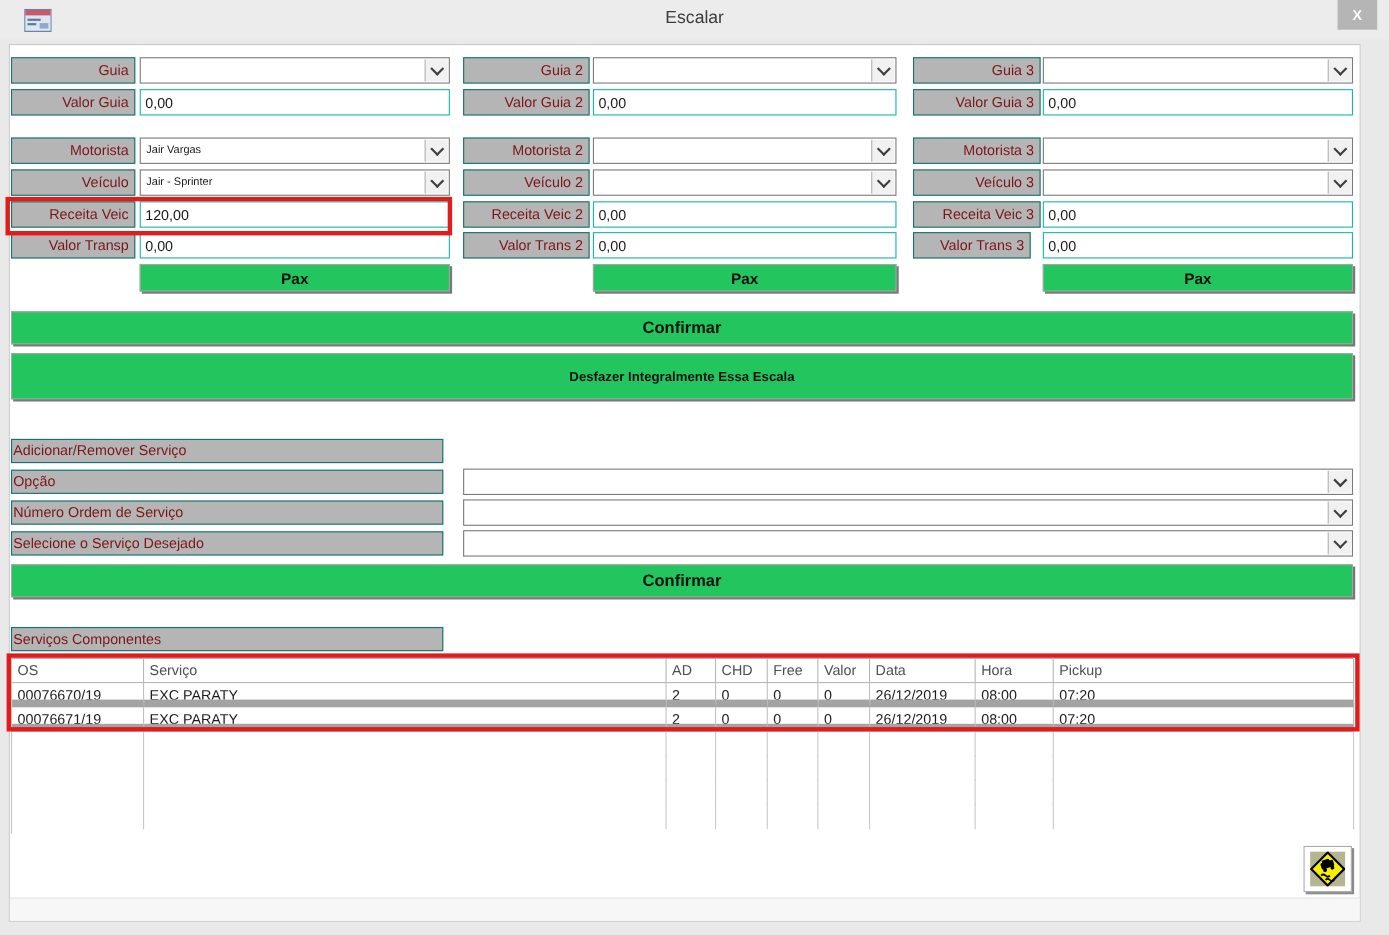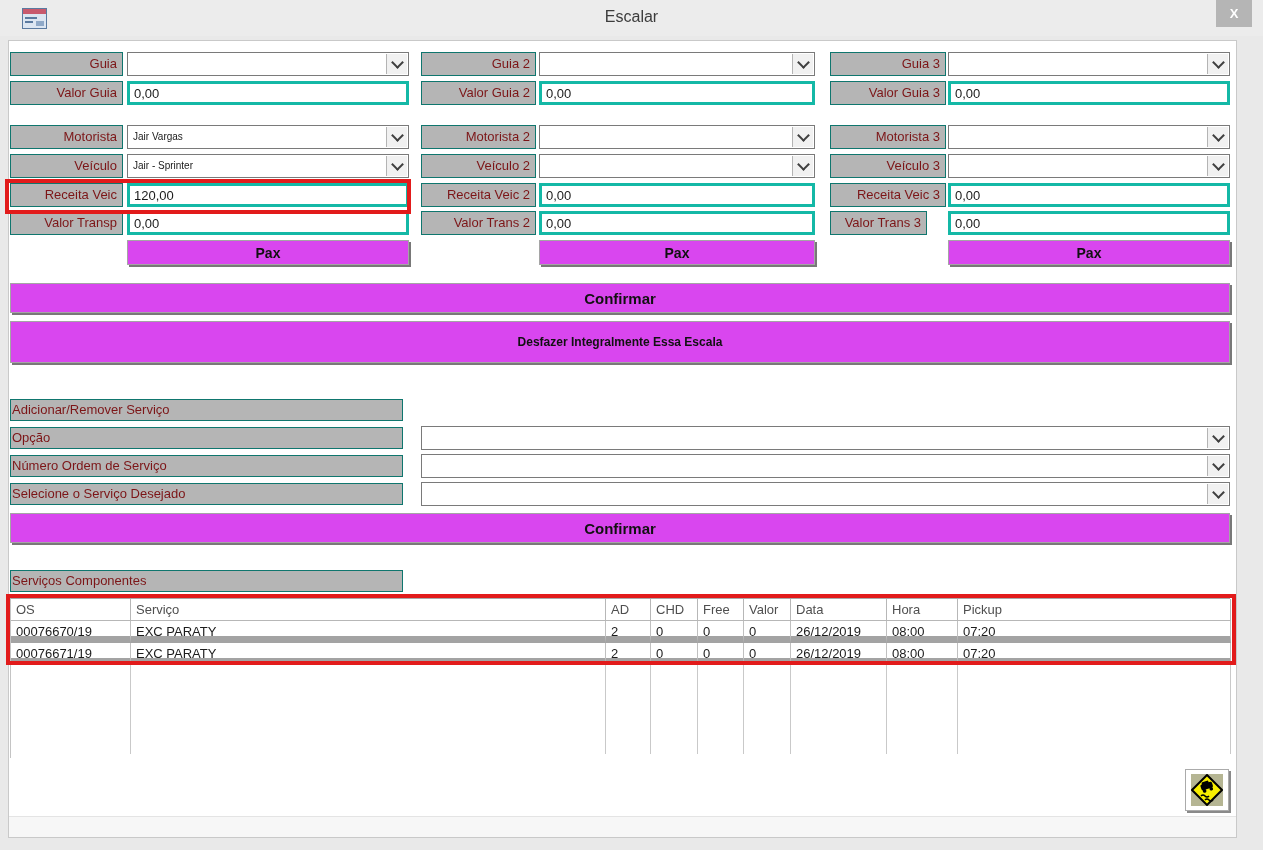--- a/index.html
+++ b/index.html
@@ -25,25 +25,25 @@
   
   .combo{position:absolute;height:24px;background:#ffffff;border:1px solid #7a7a7a;box-sizing:border-box;}
   .combo-val{position:absolute;left:5px;top:0;right:24px;line-height:22px;font-size:10px;color:#1a1a1a;
              white-space:nowrap;overflow:hidden;}
   .combo-btn{position:absolute;right:1px;top:1px;bottom:1px;width:20px;background:#f1f1f1;
              border-left:1px solid #b4b4b4;display:flex;align-items:center;justify-content:center;}
   .chev{display:inline-block;width:7px;height:7px;border-right:2px solid #3f3f3f;border-bottom:2px solid #3f3f3f;
         transform:rotate(45deg);margin-top:-4px;}
 
   
-  .tinput{position:absolute;height:24px;background:#ffffff;border:3px solid #14b8a6;box-sizing:border-box;
+  .tinput{position:absolute;height:24px;background:#ffffff;border:1px solid #14b8a6;box-sizing:border-box;
           font-family:"Liberation Sans",sans-serif;font-size:13px;color:#1a1a1a;padding:0 0 0 4px;outline:none;}
 
   
-  .btn3d{position:absolute;background:#d946ef;border:1px solid #a5a5a5;box-shadow:2px 2px 0 0 #787878;
+  .btn3d{position:absolute;background:#22c55e;border:1px solid #a5a5a5;box-shadow:2px 2px 0 0 #787878;
          box-sizing:border-box;font-family:"Liberation Sans",sans-serif;color:#111;display:flex;
          align-items:center;justify-content:center;cursor:default;padding:0;}
   .btn-pax{font-size:14px;font-weight:bold;}
   .btn-confirm{font-size:15px;font-weight:bold;}
   .btn-undo{font-size:12px;font-weight:bold;}
 
   
   .svc-table{position:absolute;left:10px;top:598px;width:1220px;height:160px;box-sizing:border-box;
              border-top:1px solid #a9a9a9;border-left:1px solid #c4c4c4;display:grid;
              grid-template-columns:120px 475px 45px 47px 46px 47px 96px 71px 273px;
@@ -162,21 +162,21 @@
   </div>
   <div class="flabel" style="left:830px;top:154px;width:116px">Veículo 3</div>
   <div class="combo" style="left:948px;top:154px;width:282px">
     <span class="combo-val"></span>
     <span class="combo-btn">
         <i class="chev"></i>
       </span>
   </div>
   <div class="flabel" style="left:830px;top:183px;width:116px">Receita Veic 3</div>
   <input class="tinput" style="left: 948px; top: 183px; width: 282px;" readonly="" value="0,00">
-  <div class="flabel" style="left:830px;top:211px;width:97px">Valor Trans 3</div>
+  <div class="flabel" style="left:830px;top:211px;width:107px">Valor Trans 3</div>
   <input class="tinput" style="left: 948px; top: 211px; width: 282px;" readonly="" value="0,00">
   <button class="btn3d btn-pax" style="left:948px;top:240px;width:282px;height:25px">Pax</button>
 
   <button class="btn3d btn-confirm" style="left:10px;top:283px;width:1220px;height:30px">Confirmar</button>
   <button class="btn3d btn-undo" style="left:10px;top:321px;width:1220px;height:42px">Desfazer Integralmente Essa Escala</button>
 
   <div class="flabel left" style="left:10px;top:399px;width:393px;height:22px;line-height:20px">Adicionar/Remover Serviço</div>
 
   <div class="flabel left" style="left:10px;top:427px;width:393px;height:22px;line-height:20px">Opção</div>
   <div class="combo" style="left:421px;top:426px;width:809px">

